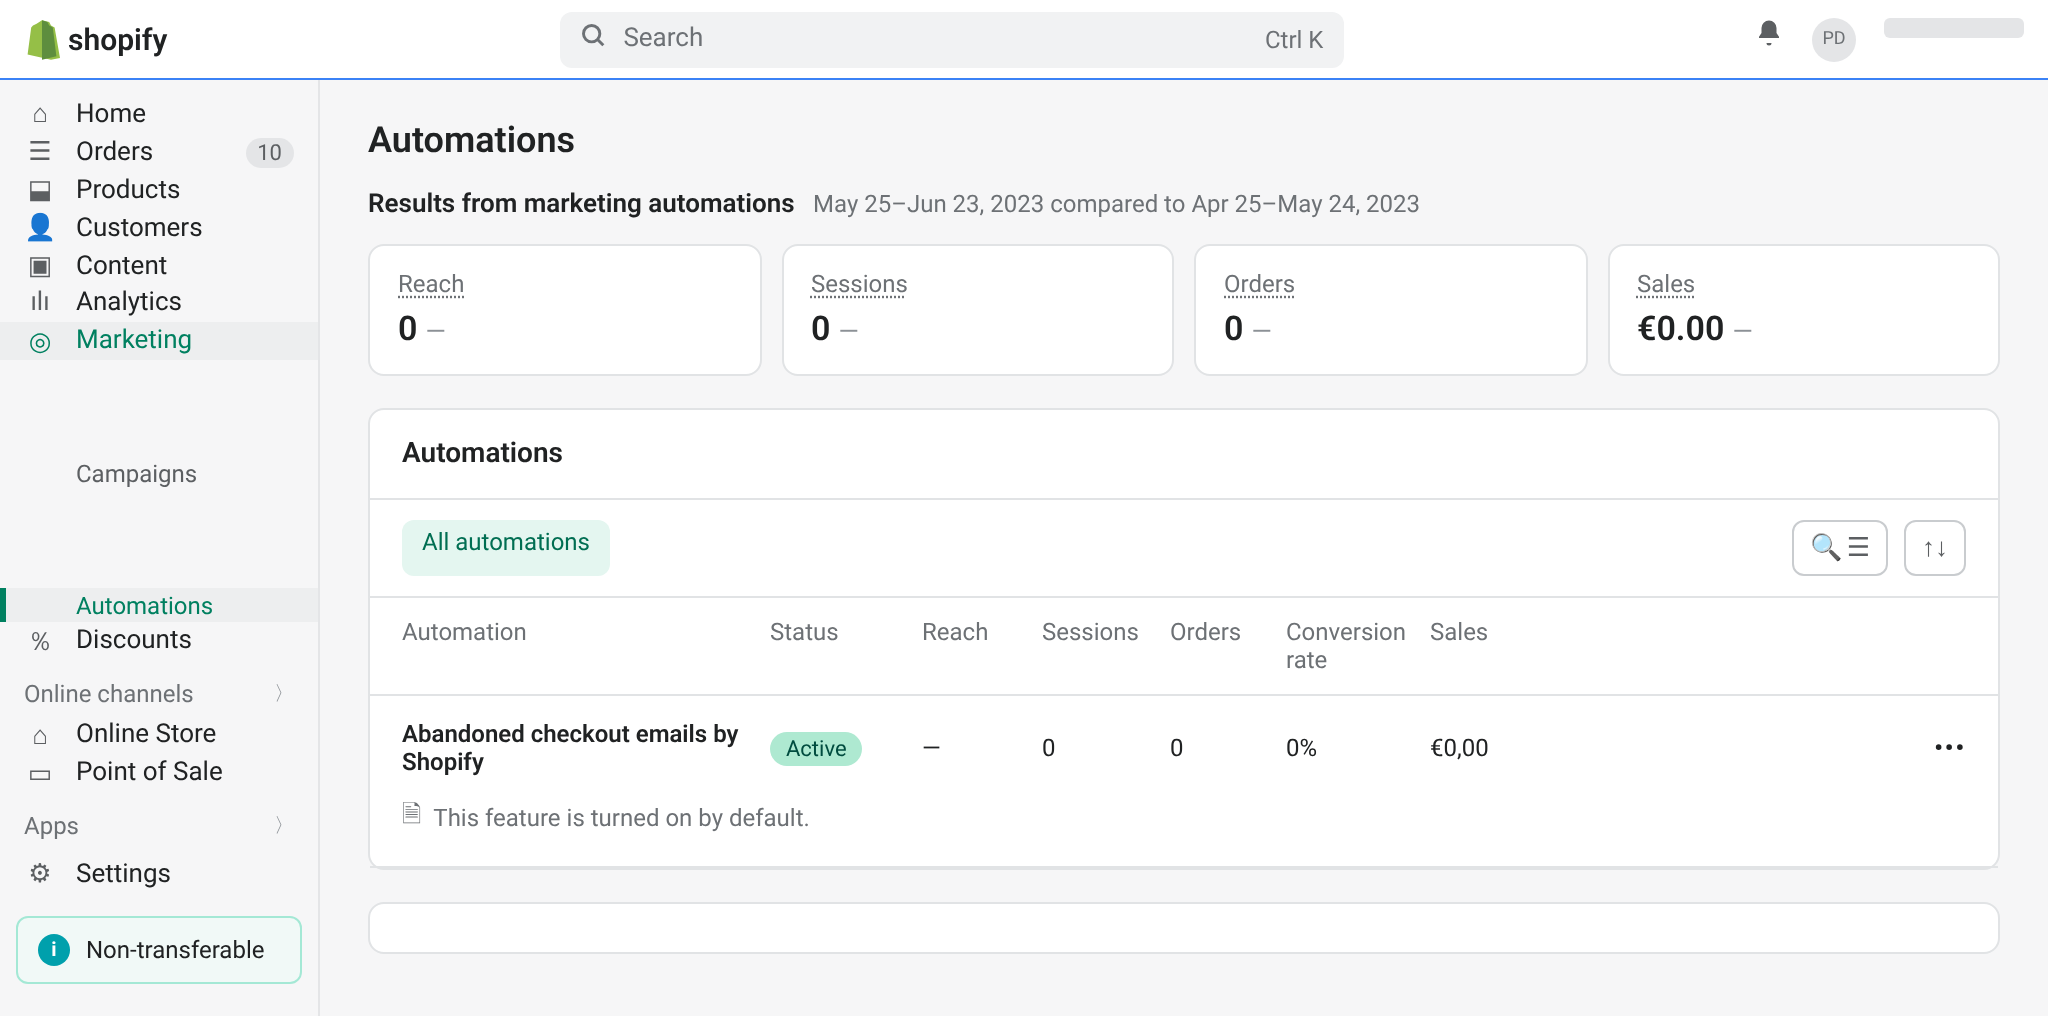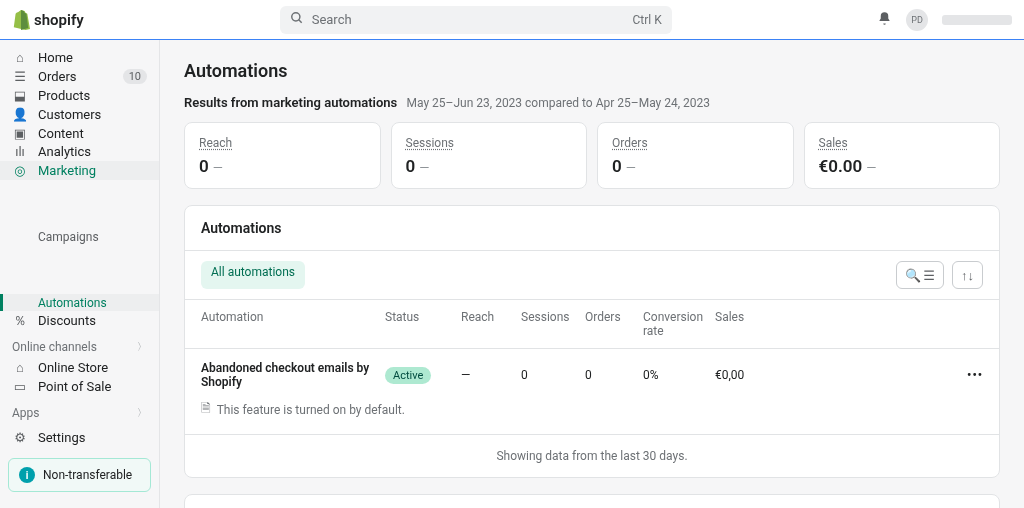--- a/index.html
+++ b/index.html
@@ -2,21 +2,21 @@
 <html><head>
 <meta charset="utf-8">
 <style>
 * { box-sizing: border-box; margin: 0; padding: 0; }
 body { font-family: -apple-system, BlinkMacSystemFont, "Segoe UI", Roboto, sans-serif; background: #f6f6f7; color: #202223; font-size: 13px; width: 1024px; height: 508px; overflow: hidden; }
 .header { display: flex; align-items: center; height: 40px; background: #fff; border-bottom: 1px solid #3b82f6; padding: 0 12px; }
 .logo { display: flex; align-items: center; gap: 4px; font-weight: 600; font-size: 15px; }
 .logo-icon { width: 18px; height: 20px; }
 .search-box { display: flex; align-items: center; background: #f1f2f3; border-radius: 6px; height: 28px; width: 392px; margin-left: 196px; padding: 0 10px; color: #6d7175; gap: 8px; }
 .search-box .kbd { margin-left: auto; font-size: 12px; }
-.header-right { margin-left: auto; display: flex; align-items: center; gap: 14px; }
+.header-right { margin-left: auto; display: flex; align-items: flex-start; gap: 14px; }
 .bell { font-size: 14px; color: #5c5f62; }
 .avatar { width: 22px; height: 22px; border-radius: 50%; background: #e4e5e7; display: flex; align-items: center; justify-content: center; font-size: 9px; color: #6d7175; }
 .name-skel { width: 70px; height: 10px; background: #e4e5e7; border-radius: 3px; }
 .layout { display: flex; height: 468px; }
 .sidebar { width: 160px; background: #f6f6f7; border-right: 1px solid #e4e5e7; padding: 8px 0; display: flex; flex-direction: column; }
 .nav-item { display: flex; align-items: center; height: 26px; padding: 0 12px; gap: 10px; color: #202223; cursor: pointer; font-size: 13px; }
 .nav-item .ic { width: 16px; text-align: center; color: #5c5f62; font-size: 13px; }
 .nav-item.active { color: #008060; background: #edeeef; }
 .nav-item.active .ic { color: #008060; }
 .nav-item .badge { margin-left: auto; background: #e4e5e7; border-radius: 8px; padding: 1px 6px; font-size: 11px; color: #5c5f62; }
@@ -206,21 +206,20 @@
         <div class="c-sess">0</div>
         <div class="c-ord">0</div>
         <div class="c-conv">0%</div>
         <div class="c-sales">€0,00</div>
         <div class="c-act"><span class="dots">•••</span></div>
       </div>
       <div class="note-row">
           <span>🗎</span>
           <span>This feature is turned on by default.</span>
         </div>
-      <div class="foot-note">Showing data from the last 30 days.</div>
     </div>
 
     <div class="card">
       <div class="recover-head">
         
         
         
       </div>
 
     </div>

